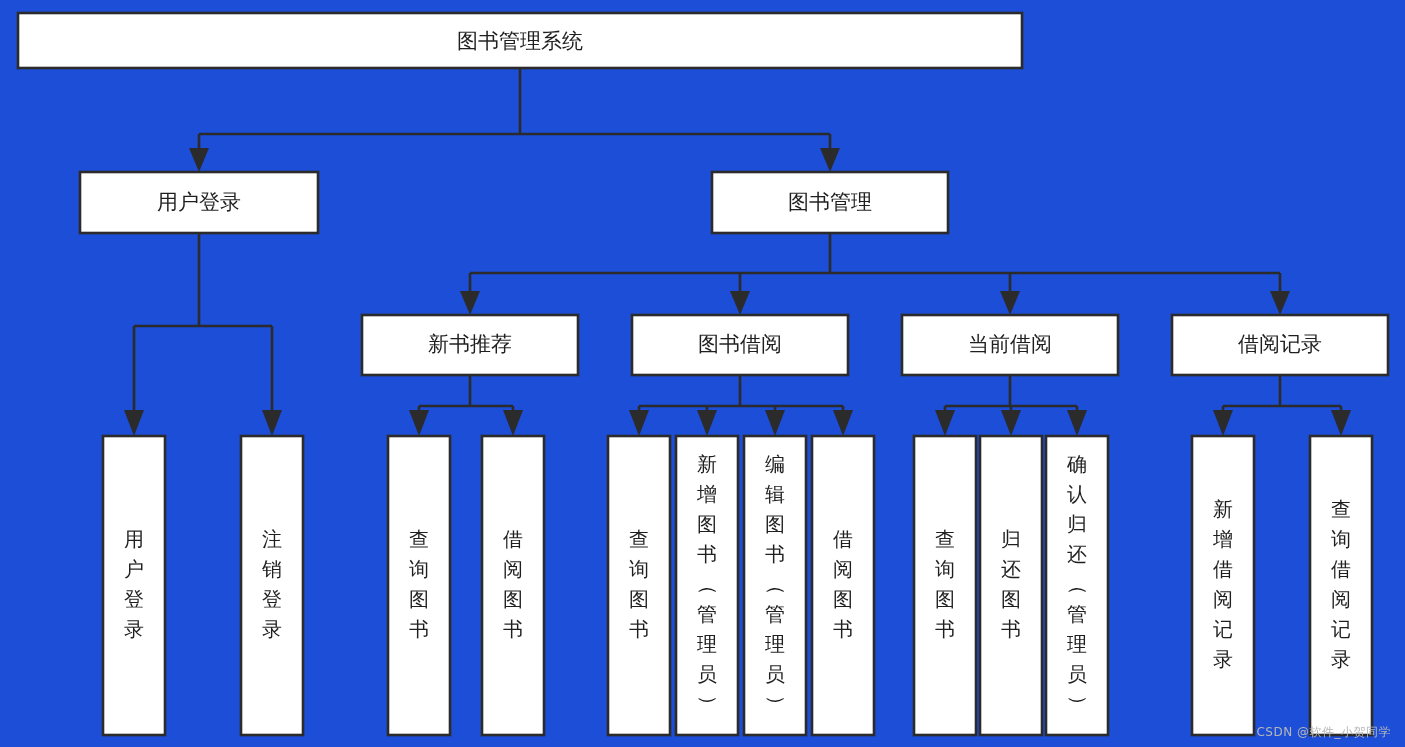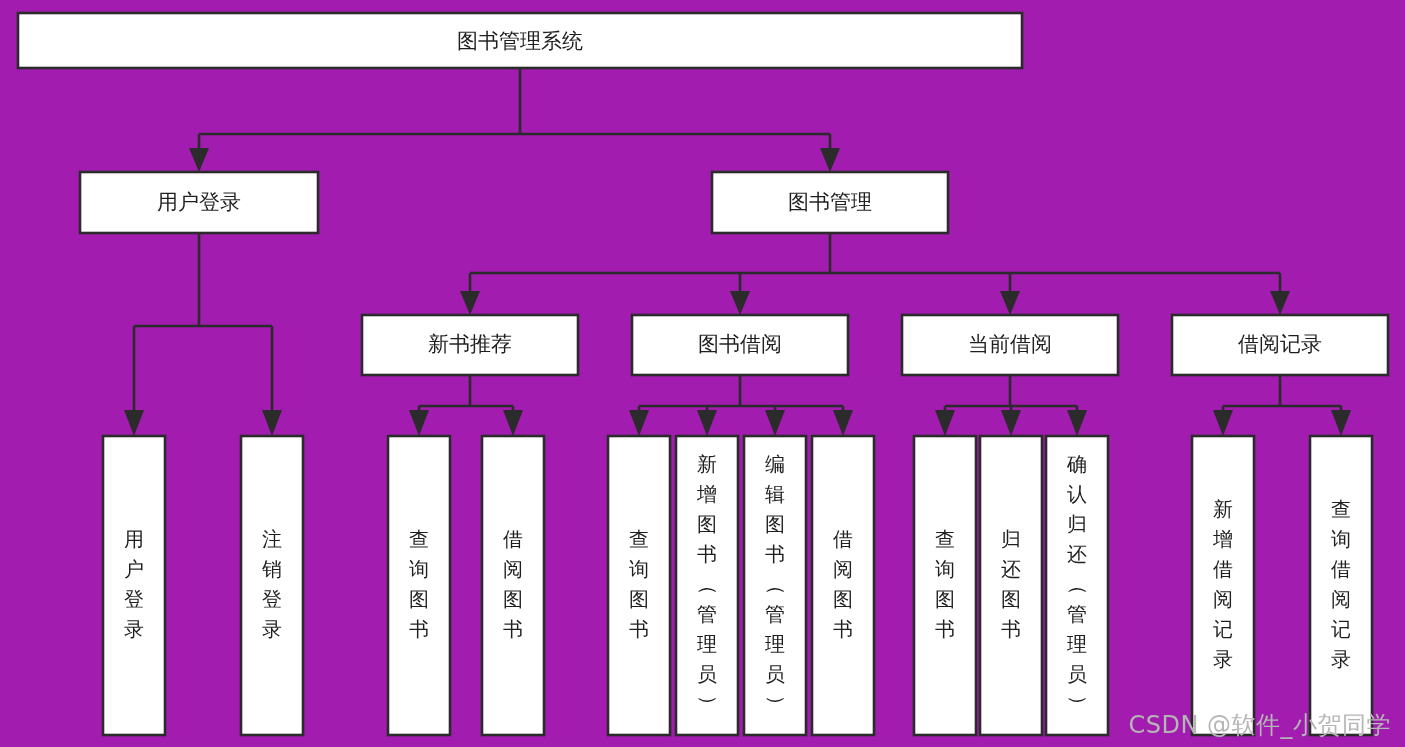--- a/index.html
+++ b/index.html
@@ -7,21 +7,21 @@
     padding: 0;
     background: #ffffff;
   }
   body {
     font-family: "DejaVu Sans", "Liberation Sans", sans-serif;
   }
   #diagram-root {
     position: relative;
     width: 1405px;
     height: 747px;
-    background: #a21caf;
+    background: #1d4ed8;
     overflow: hidden;
   }
   svg.flow {
     position: absolute;
     left: 0;
     top: 0;
     width: 1405px;
     height: 747px;
     display: block;
   }
@@ -51,21 +51,21 @@
     dominant-baseline: middle;
   }
   .node-label.vertical {
     font-size: 20px;
   }
   .watermark {
     position: absolute;
     right: 14px;
     bottom: 6px;
     font-family: "DejaVu Sans", "Liberation Sans", sans-serif;
-    font-size: 24px;
+    font-size: 12px;
     color: #b6b6b6;
     letter-spacing: 0.5px;
     white-space: nowrap;
     pointer-events: none;
   }
 </style>
 </head>
 <body>
 
 <div id="diagram-root">

